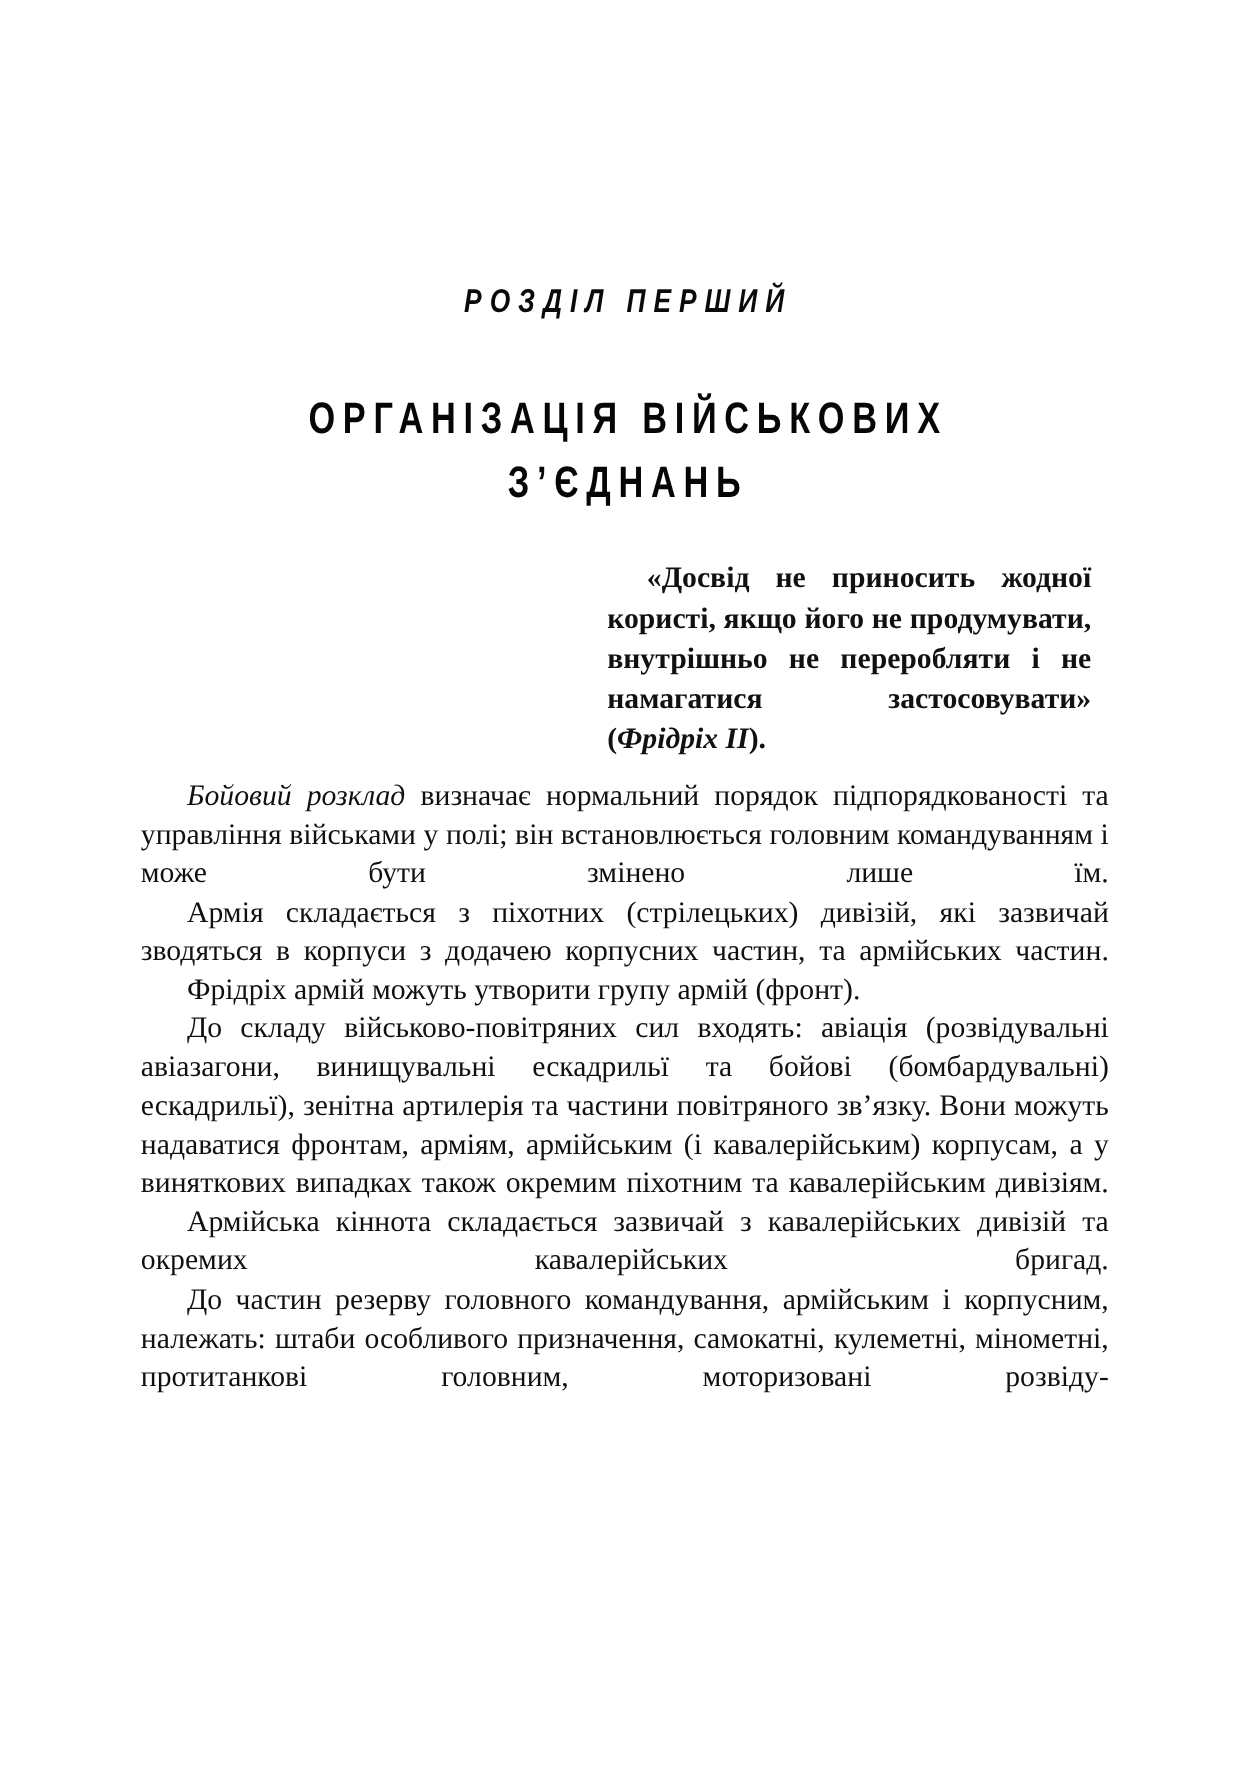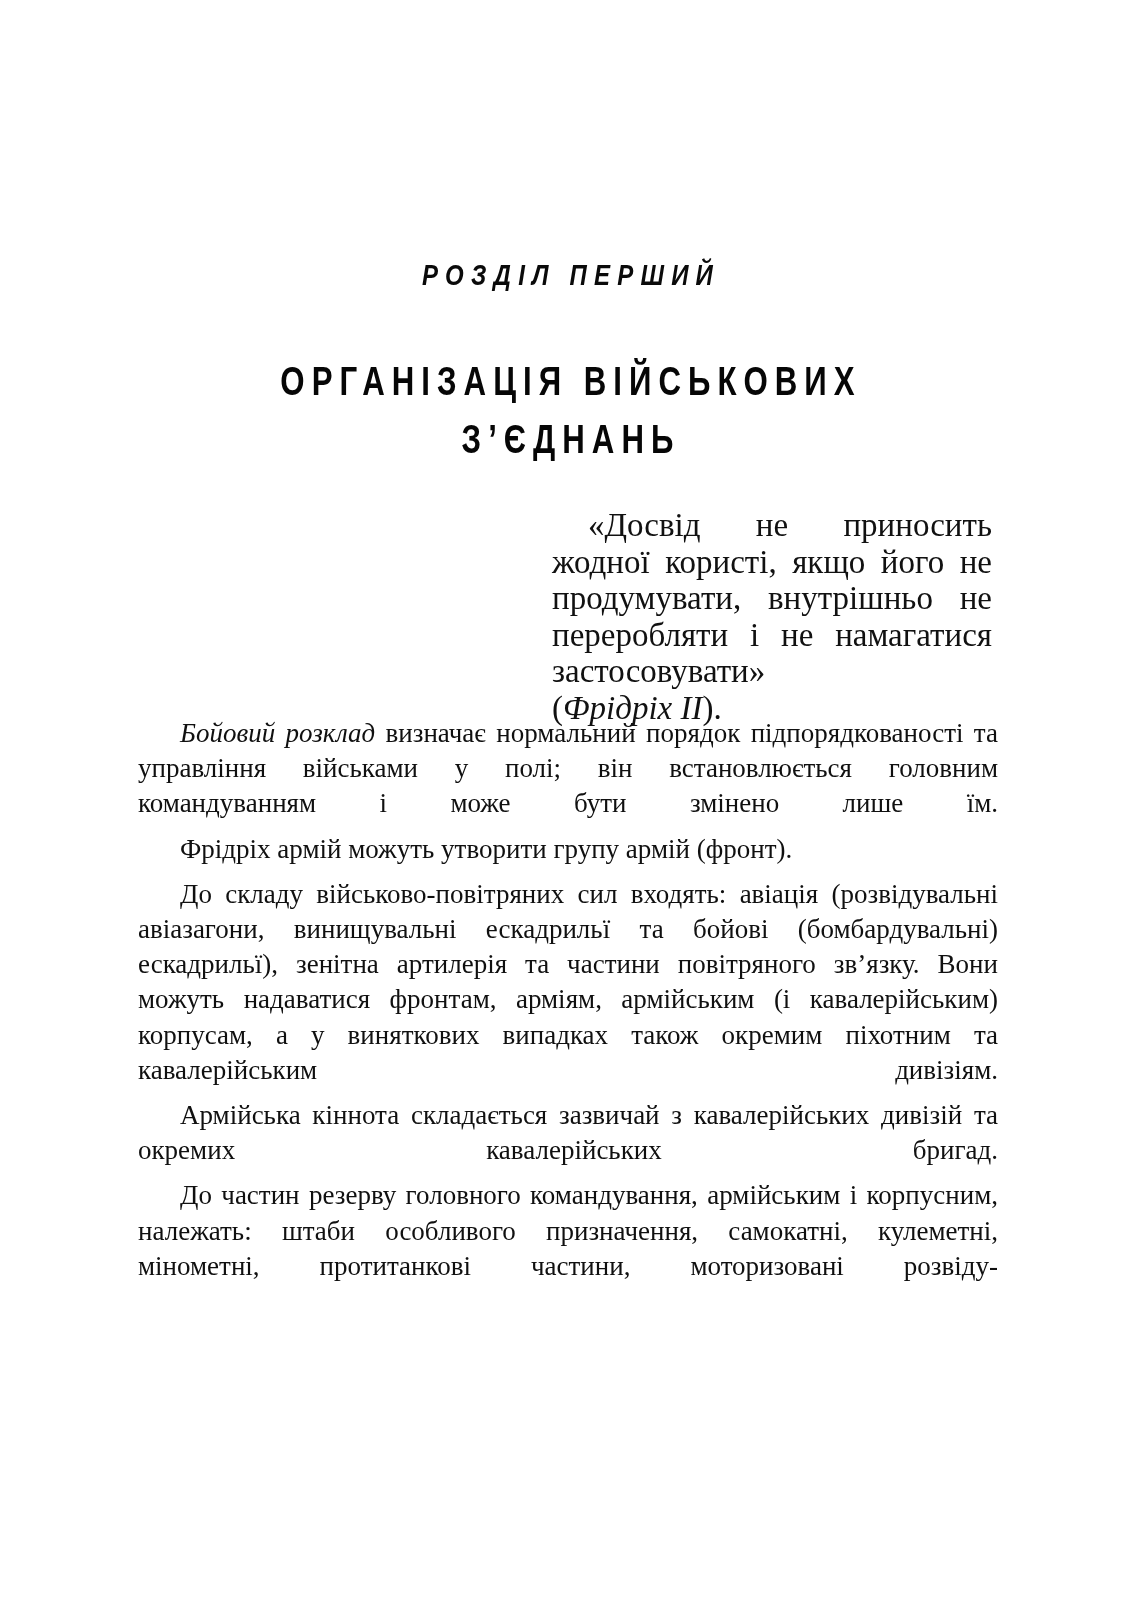--- a/index.html
+++ b/index.html
@@ -56,27 +56,28 @@
     white-space: nowrap;
   }
 
   
   .epigraph {
     position: absolute;
     left: 552px;
     top: 507px;
     width: 440px;
     font-family: "Liberation Serif", "DejaVu Serif", serif;
-    font-size: 33px;
+    font-size: 27px;
     line-height: 36.5px;
     color: #111111;
     text-align: justify;
     text-align-last: justify;
     text-indent: 36px;
     hyphens: manual;
+    font-weight: bold;
   }
   .epigraph .attrib {
     display: block;
     text-align: left;
     text-align-last: left;
     text-indent: 0;
     font-style: italic;
   }
   .epigraph .attrib .paren { font-style: normal; }
 
@@ -85,21 +86,21 @@
     position: absolute;
     left: 128px;
     top: 706px;
     width: 880px;
     font-family: "Liberation Serif", "DejaVu Serif", serif;
     font-size: 27px;
     line-height: 35.2px;
     color: #101010;
   }
   .body-text p {
-    margin: 10px;
+    margin: 0;
     text-indent: 42px;
     text-align: justify;
     text-align-last: left;
     hyphens: manual;
   }
   .body-text p.full-justify {
     text-align-last: justify;
   }
   .body-text em {
     font-style: italic;
@@ -120,24 +121,25 @@
   <div class="epigraph">
     <span>«Досвід не приносить жодної користі, якщо його не продумувати, внутрішньо не переробляти і не намагатися застосовувати»</span>
     <span class="attrib"><span class="paren">(</span><span>Фрідріх II</span><span class="paren">).</span></span>
   </div>
 
   <div class="body-text">
 
     <p class="full-justify"><em>Бойовий розклад</em><span> визначає нормальний порядок підпорядкованості та управління військами у полі; він встановлюється головним командуванням і може бути змінено лише їм.</span></p>
 
 
+    <p class="full-justify"><span>Армія складається з піхотних (стрілецьких) дивізій, які зазвичай зводяться в корпуси з додачею корпусних частин, та армійських частин.</span></p>
 
     <p><span>Фрідріх армій можуть утворити групу армій (фронт).</span></p>
 
     <p class="full-justify"><span>До складу військово-повітряних сил входять: авіація (розвідувальні авіазагони, винищувальні ескадрильї та бойові (бомбардувальні) ескадрильї), зенітна артилерія та частини повітряного зв’язку. Вони можуть надаватися фронтам, арміям, армійським (і кавалерійським) корпусам, а у виняткових випадках також окремим піхотним та кавалерійським дивізіям.</span></p>
 
     <p class="full-justify"><span>Армійська кіннота складається зазвичай з кавалерійських дивізій та окремих кавалерійських бригад.</span></p>
 
-    <p class="full-justify"><span>До частин резерву головного командування, армійським і корпусним, належать: штаби особливого призначення, самокатні, кулеметні, мінометні, протитанкові частини, моторизовані розвіду-</span></p>
+    <p class="full-justify"><span>До частин резерву головного командування, армійським і корпусним, належать: штаби особливого призначення, самокатні, кулеметні, мінометні, протитанкові головним, моторизовані розвіду-</span></p>
 
   </div>
 
 </div>
 
 </body></html>

